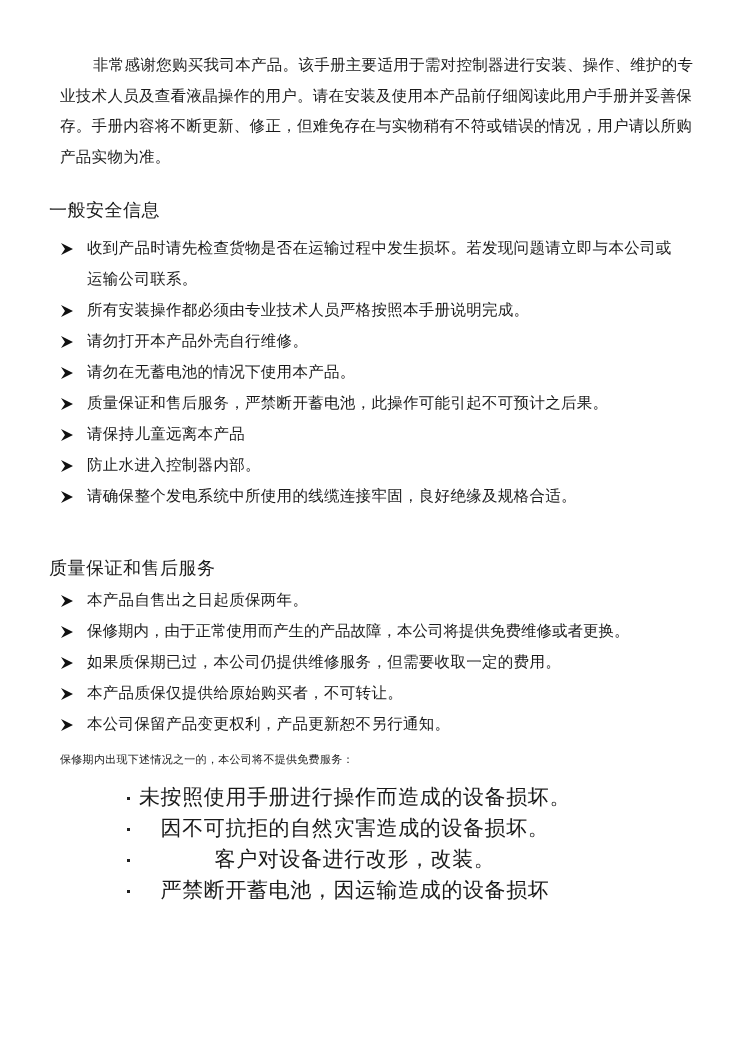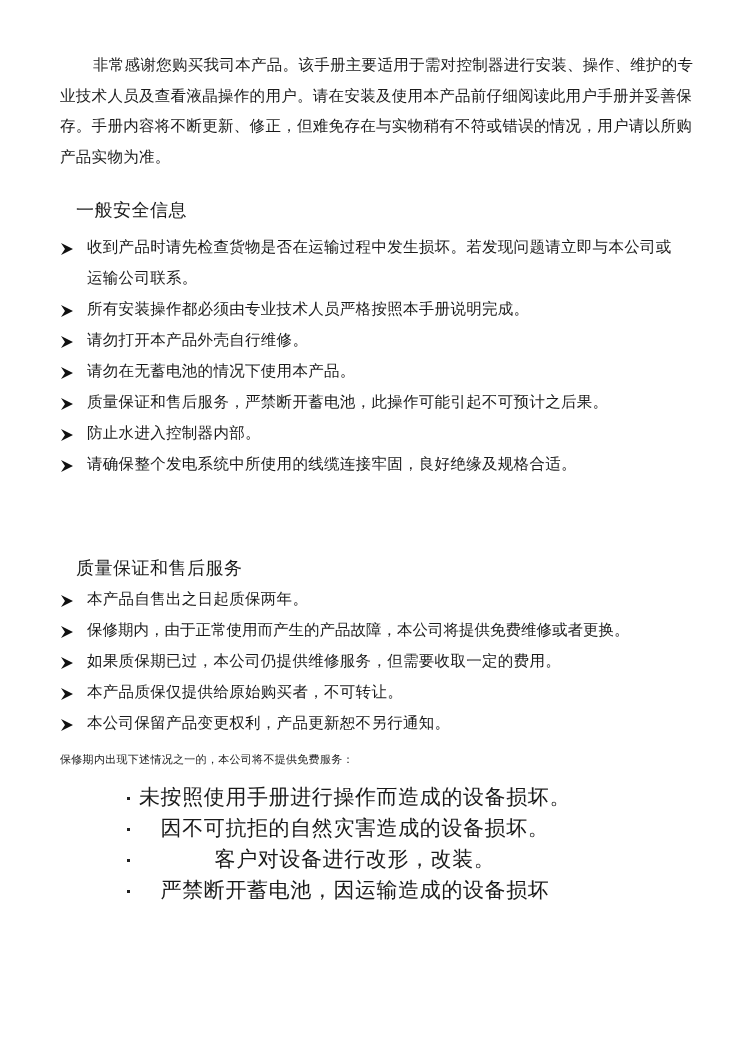--- a/index.html
+++ b/index.html
@@ -8,27 +8,27 @@
     font-family: "DejaVu Serif", "Liberation Serif", serif;
     color: #1a1a1a;
   }
   .page { position: absolute; left: 0; top: 0; width: 714px; height: 1060px; }
   .intro {
     position: absolute; left: 60px; top: 50px; width: 640px;
     font-size: 15.5px; line-height: 30.5px; letter-spacing: 0.3px;
     text-indent: 33px; margin: 0;
   }
   .heading {
-    position: absolute; left: 76px; font-size: 18px; margin: 0;
+    position: absolute; left: 49px; font-size: 18px; margin: 0;
     font-weight: normal; letter-spacing: 0.5px;
   }
   .list { position: absolute; left: 60px; width: 660px; margin: 0; padding: 0; list-style: none; }
   .list li {
     position: relative; padding-left: 27px; font-size: 15.5px;
-    line-height: 31px; letter-spacing: 0.3px; margin: 0; font-family: Liberation Mono, monospace;
+    line-height: 31px; letter-spacing: 0.3px; margin: 0;
   }
   .arrow {
     position: absolute; left: 1px; top: 10px; width: 12px; height: 12px;
   }
   .para {
     position: absolute; left: 60px; top: 748px; font-size: 11px;
     letter-spacing: 0.3px; margin: 0; line-height: 24px;
   }
   .sublist { position: absolute; left: 127px; margin: 0; padding: 0; list-style: none; top: 782px; }
   .sublist li {
@@ -60,20 +60,23 @@
           <path d="M0 0 L12 6 L0 12 L4 6 Z" fill="#111"></path>
         </svg><span>请勿打开本产品外壳自行维修。</span></li>
     <li><svg class="arrow" viewBox="0 0 12 12">
           <path d="M0 0 L12 6 L0 12 L4 6 Z" fill="#111"></path>
         </svg><span>请勿在无蓄电池的情况下使用本产品。</span></li>
     <li><svg class="arrow" viewBox="0 0 12 12">
           <path d="M0 0 L12 6 L0 12 L4 6 Z" fill="#111"></path>
         </svg><span>质量保证和售后服务，严禁断开蓄电池，此操作可能引起不可预计之后果。</span></li>
     <li><svg class="arrow" viewBox="0 0 12 12">
           <path d="M0 0 L12 6 L0 12 L4 6 Z" fill="#111"></path>
+        </svg><span>请保持儿童远离本产品</span></li>
+    <li><svg class="arrow" viewBox="0 0 12 12">
+          <path d="M0 0 L12 6 L0 12 L4 6 Z" fill="#111"></path>
         </svg><span>防止水进入控制器内部。</span></li>
     <li><svg class="arrow" viewBox="0 0 12 12">
           <path d="M0 0 L12 6 L0 12 L4 6 Z" fill="#111"></path>
         </svg><span>请确保整个发电系统中所使用的线缆连接牢固，良好绝缘及规格合适。</span></li>
   </ul>
 
   <h2 class="heading" style="top:556px;">质量保证和售后服务</h2>
   <ul class="list" style="top:585px;">
     <li><svg class="arrow" viewBox="0 0 12 12">
           <path d="M0 0 L12 6 L0 12 L4 6 Z" fill="#111"></path>

